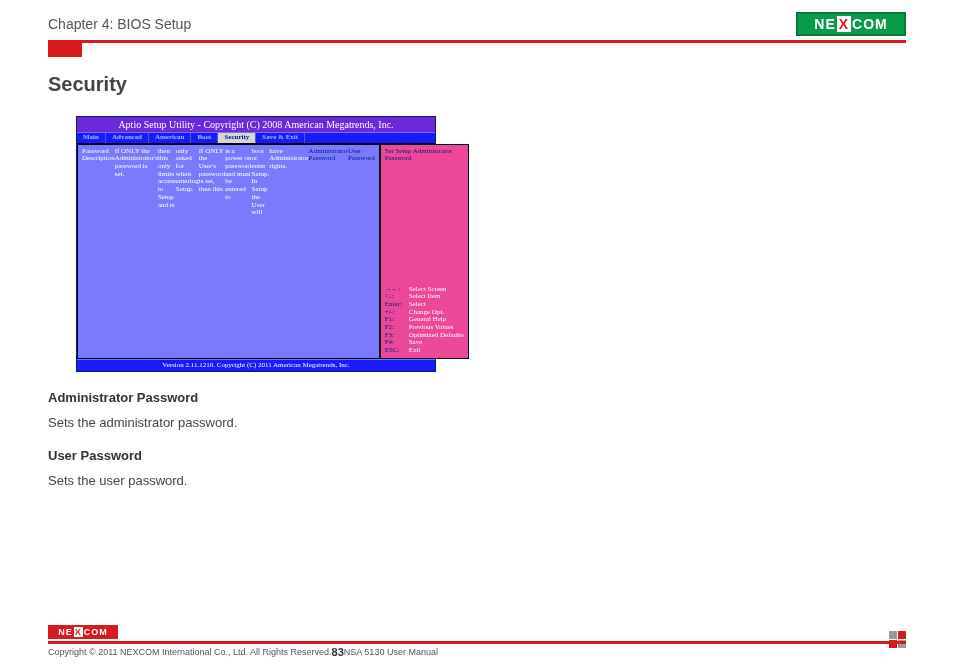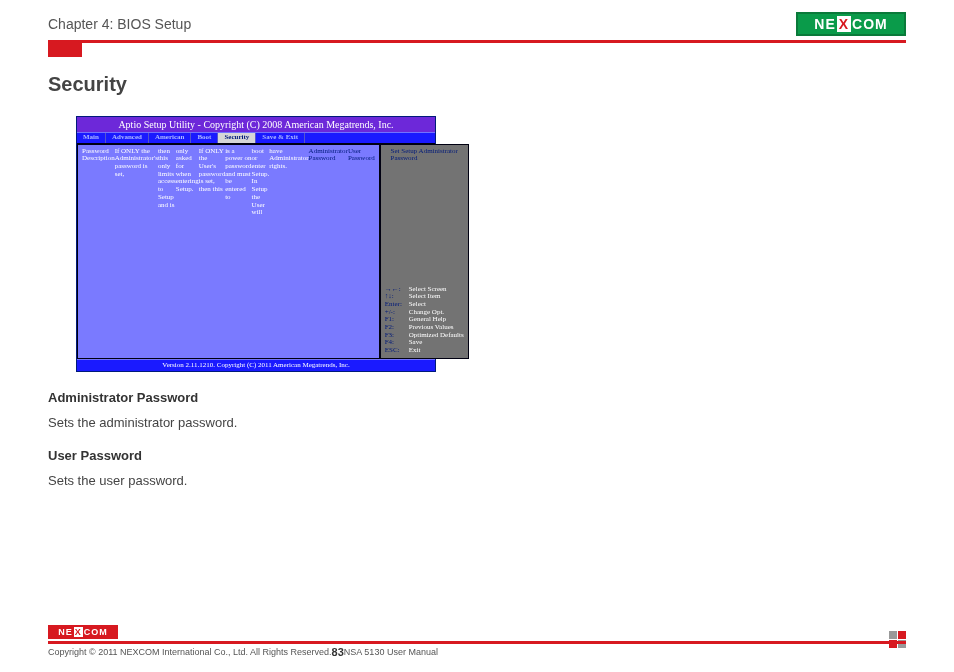--- a/index.html
+++ b/index.html
@@ -93,25 +93,25 @@
     background:#7a7aff;
     border:1px solid #001;
     color:#fff;
     padding:3px 4px;
     display:flex; flex-direction:row;
   }
   .bios-left .hl { color:#fff; }
   .bios-left .link { color:#001a7a; }
   .bios-right {
     width:105px;
-    background:#737373;
+    background:#ec4899;
     border:1px solid #001;
     color:#fff;
     padding:3px 4px;
-    display:flex; flex-direction:column; justify-content:space-between;align-items:center;
+    display:flex; flex-direction:column; justify-content:space-between;
   }
   .bios-right .link { color:#001a7a; }
   .bios-hints div { white-space:nowrap; }
   .bios-hint-key { color:#001a7a; display:inline-block; width:24px;}
   .bios-footer {
     background:#1a1aff;
     color:#fff;
     text-align:center;
     padding:2px 0;
     font-size:7px;

